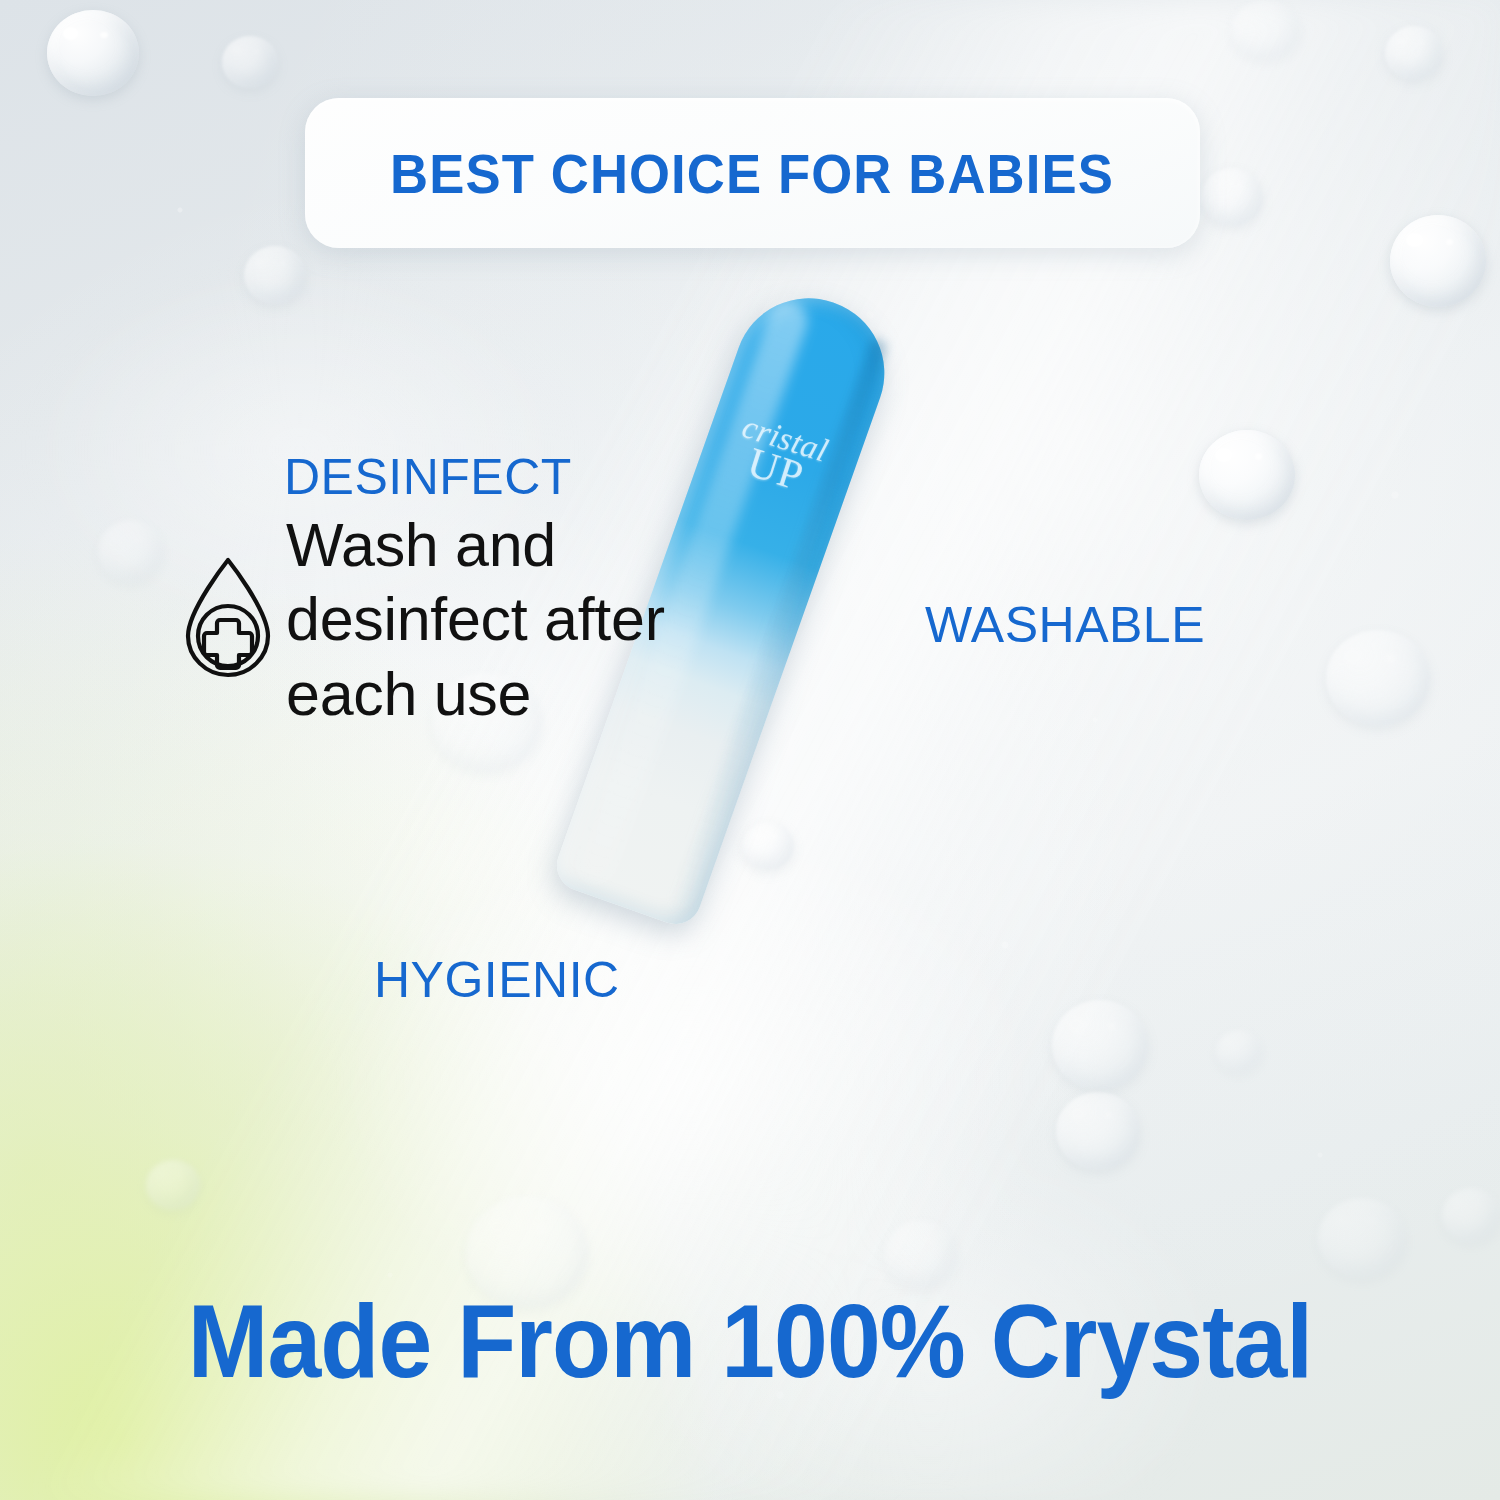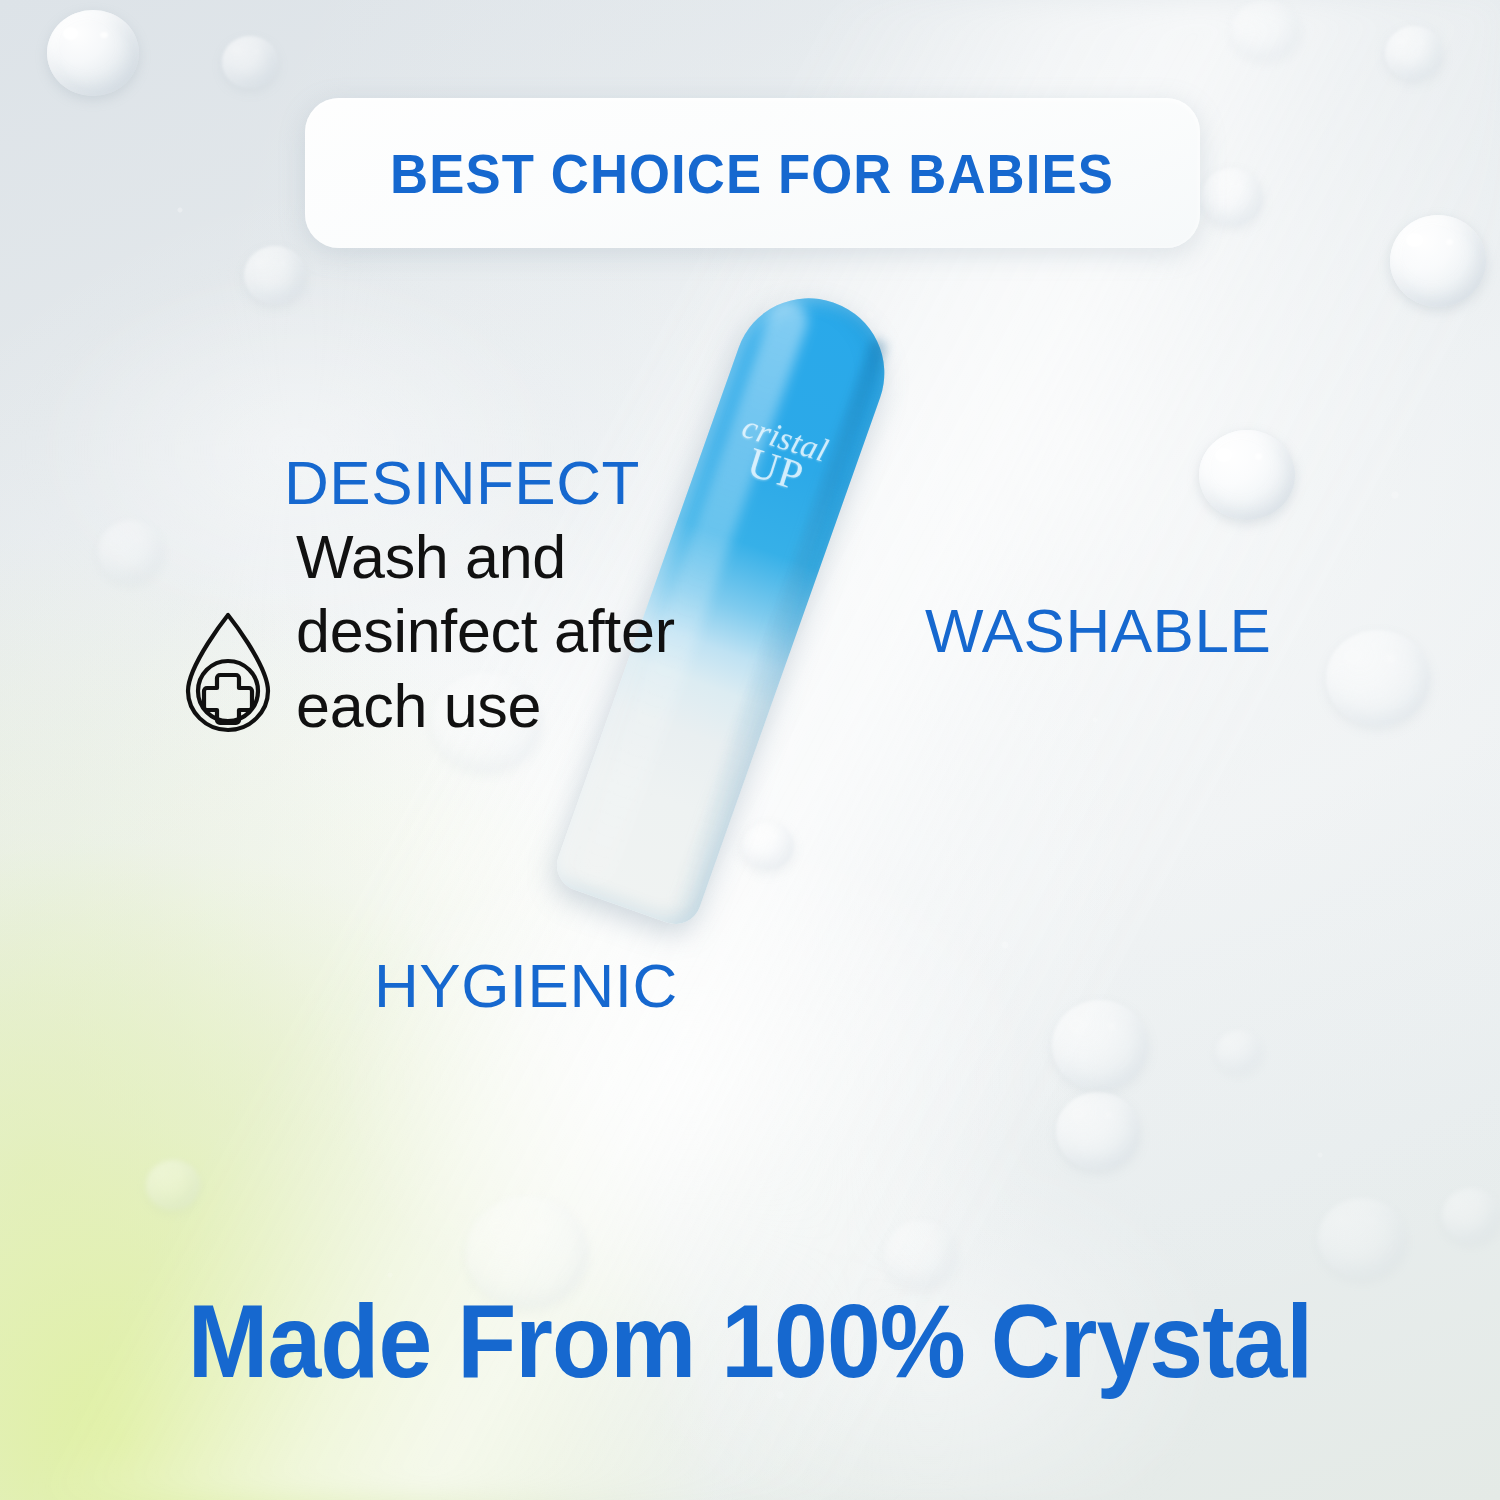--- a/index.html
+++ b/index.html
@@ -192,31 +192,31 @@
     font-weight: bold;
     letter-spacing: 1.2px;
     transform: scaleX(0.94);
     white-space: nowrap;
   }
 
   
   .feature { position: absolute; }
   .feature-title {
     color: #1668cf;
-    font-size: 62px;
+    font-size: 50px;
     font-weight: normal;
     letter-spacing: 0.5px;
     line-height: 1;
     margin: 0 0 6px 0;
     white-space: nowrap;
   }
   .feature-row {
     display: flex;
-    align-items: flex-end;
-    gap: 14px;
+    align-items: center;
+    gap: 4px;
   }
   .feature-icon { flex: 0 0 auto; }
   .feature-body {
     color: #111111;
     font-size: 61px;
     line-height: 1.22;
     letter-spacing: -0.3px;
     white-space: pre-line;
   }
 

